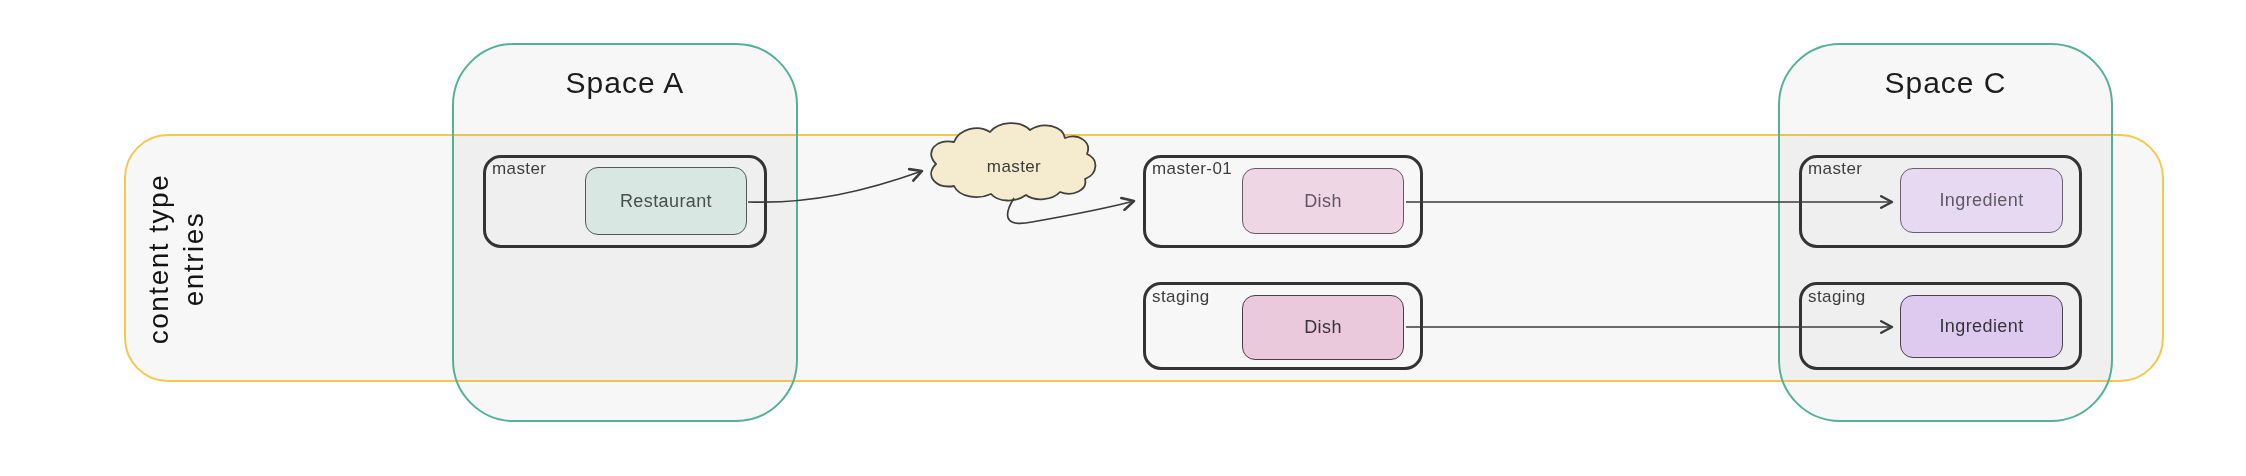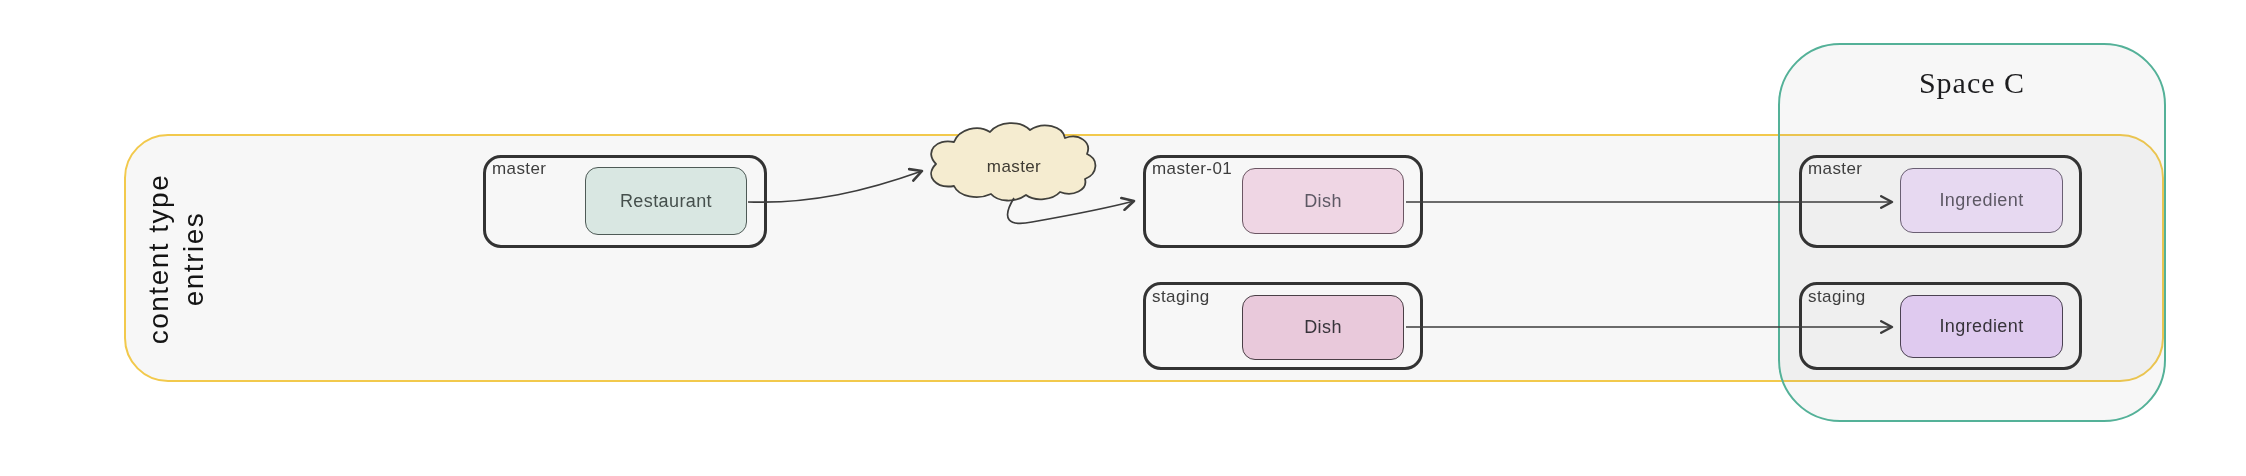--- a/index.html
+++ b/index.html
@@ -23,21 +23,21 @@
   }
   
   .space{
     position:absolute;top:43px;height:379px;
     border:2px solid #54b198;border-radius:62px;
     background:rgba(140,140,145,0.07);
     box-sizing:border-box;
   }
   .space-a{left:452px;width:346px;}
   .space-b{left:1110px;width:346px;}
-  .space-c{left:1778px;width:388px;font-family:Liberation Serif, serif;}
+  .space-c{left:1778px;width:335px;}
   .space-title{
     margin:0;padding-top:21px;text-align:center;
     font-size:30px;font-weight:500;color:#1d1d1f;letter-spacing:1px;
   }
   
   .env{
     position:absolute;border:3px solid #333333;border-radius:18px;
     box-sizing:border-box;background:transparent;
   }
   .env-a-master   {left:483px; top:155px;width:284px;height:93px;}
@@ -84,20 +84,23 @@
 <body>
 
 <div class="canvas">
 
   <div class="band"></div>
   <div class="band-label">
     <div>content type</div>
     <div>entries</div>
   </div>
 
+  <section class="space space-a">
+    <h2 class="space-title">Space A</h2>
+  </section>
   <div class="env env-a-master"></div>
   <span class="env-name name-a-master">master</span>
   <div class="entry entry-restaurant">Restaurant</div>
 
   <div class="env env-b-master01"></div>
   <span class="env-name name-b-master01">master-01</span>
   <div class="entry entry-dish-1">Dish</div>
   <div class="env env-b-staging"></div>
   <span class="env-name name-b-staging">staging</span>
   <div class="entry entry-dish-2">Dish</div>

